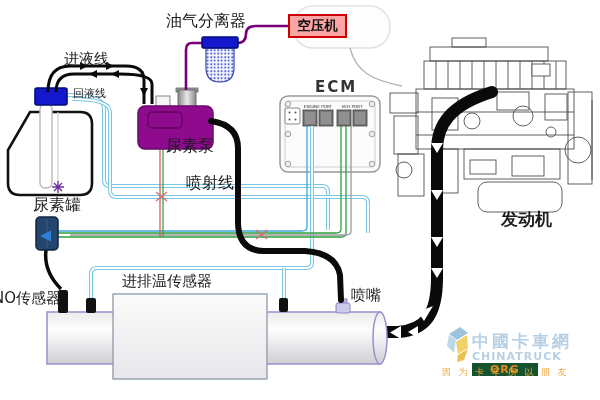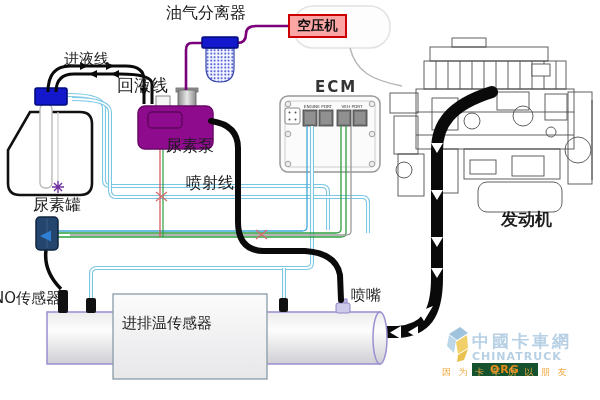--- a/index.html
+++ b/index.html
@@ -1,29 +1,29 @@
 <!DOCTYPE html>
 <html><head>
 <meta charset="utf-8">
 <style>
   html,body{margin:0;padding:0;background:#fff;}
   #stage{position:relative;width:600px;height:400px;background:#ffffff;overflow:hidden;
          font-family:"DejaVu Sans","Liberation Sans",sans-serif;}
   #diagram{position:absolute;left:0;top:0;}
   .lbl{position:absolute;color:#1c1c1c;white-space:nowrap;line-height:1.1;
        font-family:"DejaVu Sans","Liberation Sans",sans-serif;}
-  .lbl-separator{left:166px;top:4px;font-size:16px;}
+  .lbl-separator{left:166px;top:12px;font-size:16px;}
   .lbl-inlet{left:64px;top:51px;font-size:15px;}
-  .lbl-return{left:73px;top:76px;font-size:17px;margin-left:44px;}
+  .lbl-return{left:73px;top:88px;font-size:11px;}
   .lbl-tank{left:33px;top:196px;font-size:16px;}
   .lbl-pump{left:166px;top:137px;font-size:16px;}
   .lbl-injection{left:186px;top:174px;font-size:16px;}
   .lbl-ecm{left:315px;top:79px;font-size:15px;font-weight:600;letter-spacing:2px;color:#333;}
   .lbl-engine{left:501px;top:210px;font-size:17px;font-weight:600;}
-  .lbl-temp{left:122px;top:273px;font-size:15px;margin-top:42px;}
+  .lbl-temp{left:122px;top:273px;font-size:15px;}
   .lbl-no{left:-7px;top:290px;font-size:15px;}
   .lbl-muffler{left:139px;top:326px;font-size:20px;color:#222;}
   .lbl-nozzle{left:351px;top:287px;font-size:15px;}
   .compressor-box{position:absolute;left:288px;top:14px;width:55px;height:20px;
        border:2px solid #cc0000;background:#fca5a5;display:flex;align-items:center;justify-content:center;
        font-size:13.5px;font-weight:bold;color:#111;}
   .watermark{position:absolute;left:438px;top:318px;width:150px;height:64px;}
   .wm-cn{position:absolute;left:34px;top:12px;font-size:17px;font-weight:bold;
        color:#b7d0e4;letter-spacing:3px;}
   .wm-en{position:absolute;left:34px;top:32px;font-size:11px;font-weight:bold;

